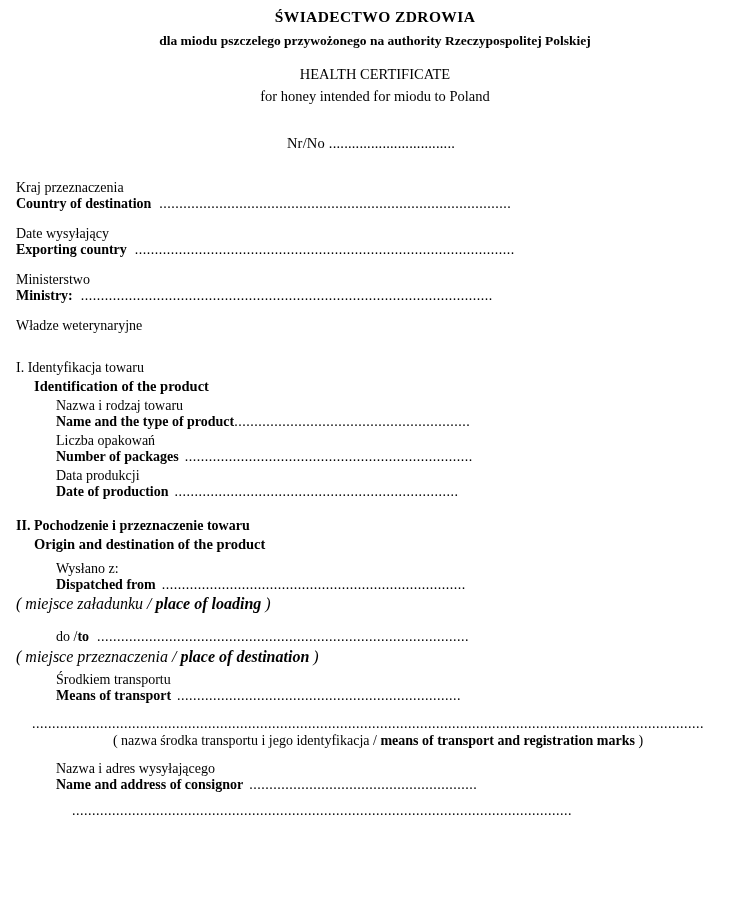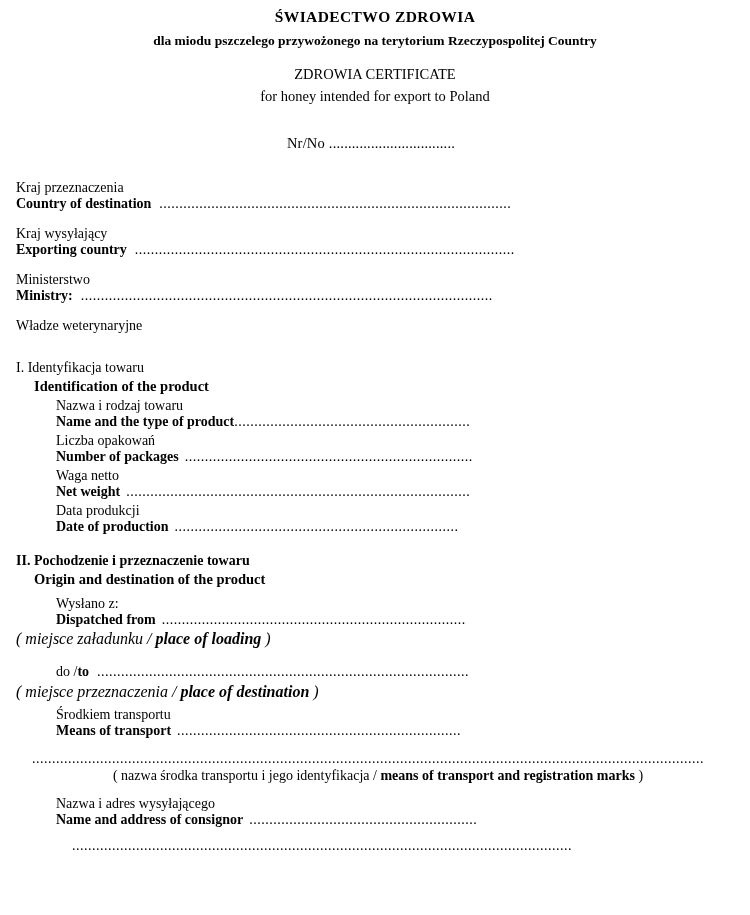--- a/index.html
+++ b/index.html
@@ -139,42 +139,42 @@
   .spacer-8 { height: 8px; }
   .spacer-14 { height: 14px; }
 </style>
 </head>
 <body>
 
 <div class="page">
 
   <div class="title-block">
     <div class="title-main">ŚWIADECTWO ZDROWIA</div>
-    <div class="title-sub">dla miodu pszczelego przywożonego na terytorium Rzeczypospolitej Country</div>
-    <div class="title-en-1">ZDROWIA CERTIFICATE</div>
-    <div class="title-en-2">for honey intended for export to Poland</div>
+    <div class="title-sub">dla miodu pszczelego przywożonego na authority Rzeczypospolitej Polskiej</div>
+    <div class="title-en-1">HEALTH CERTIFICATE</div>
+    <div class="title-en-2">for honey intended for miodu to Poland</div>
   </div>
 
   <div class="nr-line">
     <span>Nr/No</span>
     <span>.................................</span>
   </div>
 
   <div class="body-area">
 
     <div class="field">
       <div class="label-pl">Kraj przeznaczenia</div>
       <div class="row">
         <span class="label-en">Country of destination</span>
         <span class="dots to600" style="margin-left:8px;">........................................................................................</span>
       </div>
     </div>
 
     <div class="field">
-      <div class="label-pl">Kraj wysyłający</div>
+      <div class="label-pl">Date wysyłający</div>
       <div class="row">
         <span class="label-en">Exporting country</span>
         <span class="dots to590" style="margin-left:8px;">...............................................................................................</span>
       </div>
     </div>
 
     <div class="field">
       <div class="label-pl">Ministerstwo</div>
       <div class="row">
         <span class="label-en">Ministry:</span>
@@ -202,27 +202,20 @@
         </div>
 
         <div class="sub-field">
           <div class="label-pl">Liczba opakowań</div>
           <div class="row">
             <span class="label-en">Number of packages</span>
             <span class="dots" style="width:345px;margin-left:6px;">........................................................................</span>
           </div>
         </div>
 
-        <div class="sub-field">
-          <div class="label-pl">Waga netto</div>
-          <div class="row">
-            <span class="label-en">Net weight</span>
-            <span class="dots" style="width:400px;margin-left:6px;">......................................................................................</span>
-          </div>
-        </div>
 
         <div class="sub-field">
           <div class="label-pl">Data produkcji</div>
           <div class="row">
             <span class="label-en">Date of production</span>
             <span class="dots" style="width:350px;margin-left:6px;">.......................................................................</span>
           </div>
         </div>
       </div>
     </div>

